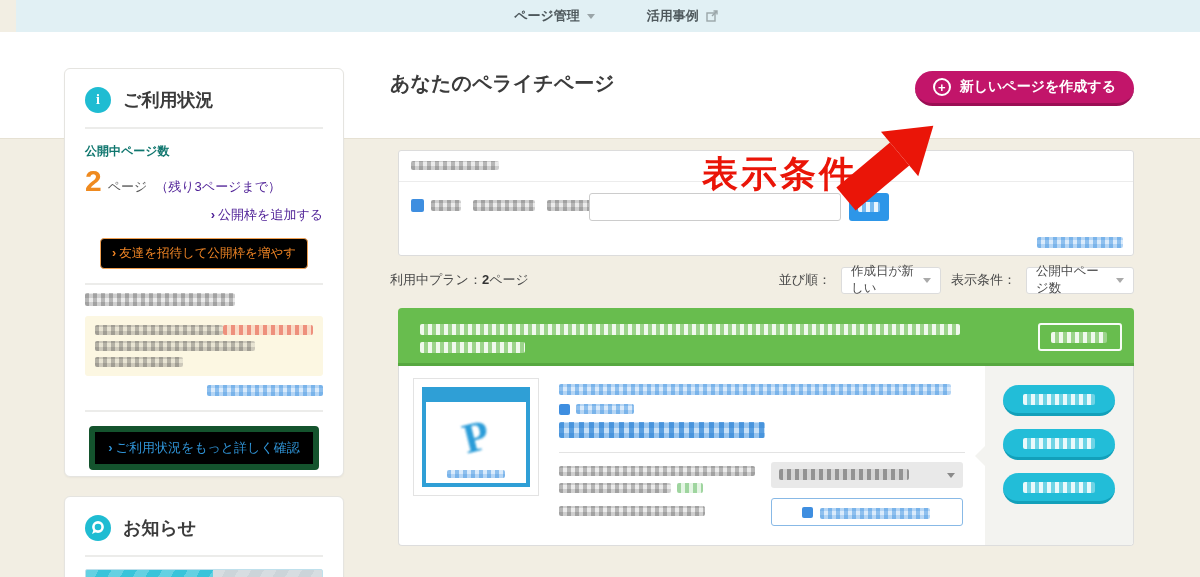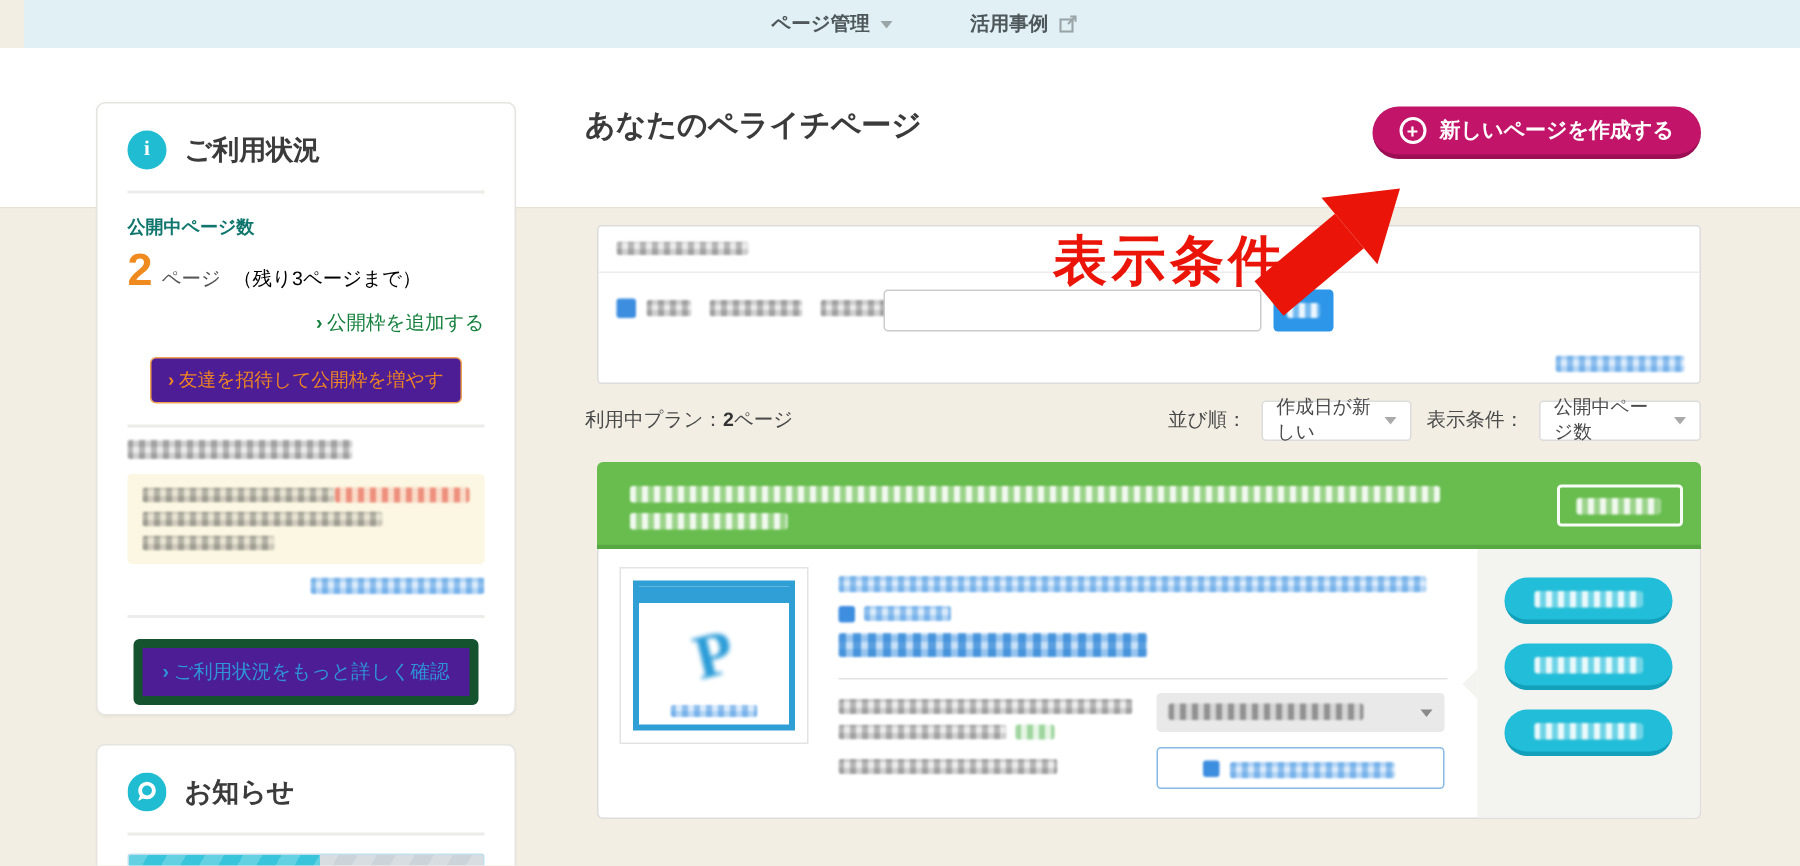--- a/index.html
+++ b/index.html
@@ -66,24 +66,24 @@
   .card-head { display:flex; align-items:center; gap:12px; }
   .round-icon { width:26px; height:26px; border-radius:50%; background:#1fbcd2; color:#fff;
     display:flex; align-items:center; justify-content:center; font-size:14px; font-weight:bold; flex:none;
     font-family:"Liberation Serif", serif; }
   .card-title { font-size:18px; font-weight:bold; color:#3b3b3b; }
   .hr { height:2px; background:#ececea; border:none; margin-top:14px; }
   .mini-label { font-size:12px; font-weight:bold; color:#0f766e; margin-top:14px; }
   .count-row { display:flex; align-items:baseline; margin-top:4px; }
   .count-num { font-size:30px; font-weight:bold; color:#ef8a1f; }
   .count-unit { font-size:13px; color:#555; margin-left:6px; }
-  .count-note { font-size:13px; color:#000000; margin-left:8px; }
-  .side-link { display:block; text-align:right; margin-top:8px; font-size:13px; color:#15803d; cursor:pointer; text-decoration:none; }
+  .count-note { font-size:13px; color:#4c1d95; margin-left:8px; }
+  .side-link { display:block; text-align:right; margin-top:8px; font-size:13px; color:#4c1d95; cursor:pointer; text-decoration:none; }
   .chev { font-weight:bold; margin-right:3px; }
-  .outline-btn { display:block; margin:14px auto 0; padding:6px 11px; background:#4c1d95;
+  .outline-btn { display:block; margin:14px auto 0; padding:6px 11px; background:#000000;
     border-radius:4px; font-size:12.5px; cursor:pointer; width:max-content; font-family:inherit; }
   .outline-btn.orange { border:1px solid #f0a053; color:#ef8424; }
   .outline-btn.blue   { border:6px solid #14532d; color:#2f93d6; font-size:13px; padding:7px 13px; }
   .plan-redacted { width:150px; height:13px; margin-top:8px; }
   .plan-box { margin-top:10px; background:#fcf7e2; border-radius:3px; padding:9px 10px; }
   .plan-box .row { display:flex; align-items:center; margin-top:6px; }
   .plan-box .row:first-child { margin-top:0; }
   .news-img { margin-top:12px; height:60px; border:1px solid #bfe0ec; border-radius:2px;
     background:
       radial-gradient(circle at 62% 60%, #1e1e1e 0 11px, transparent 12px),

